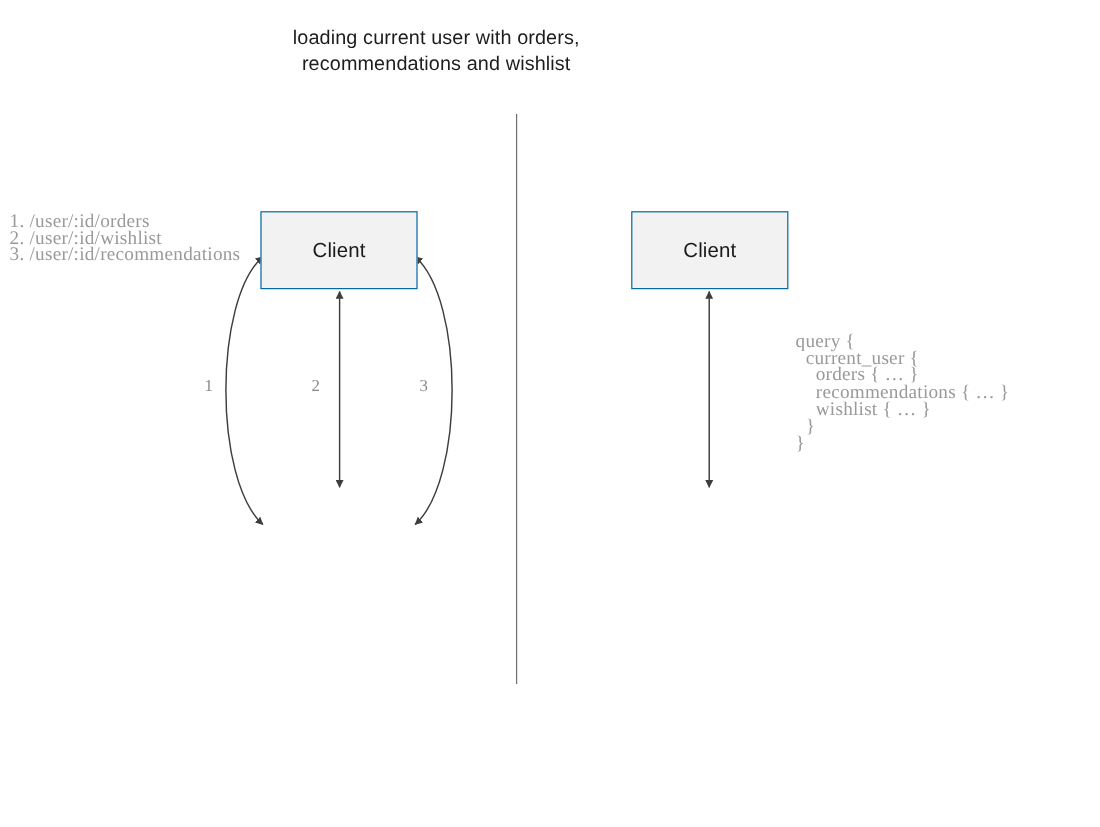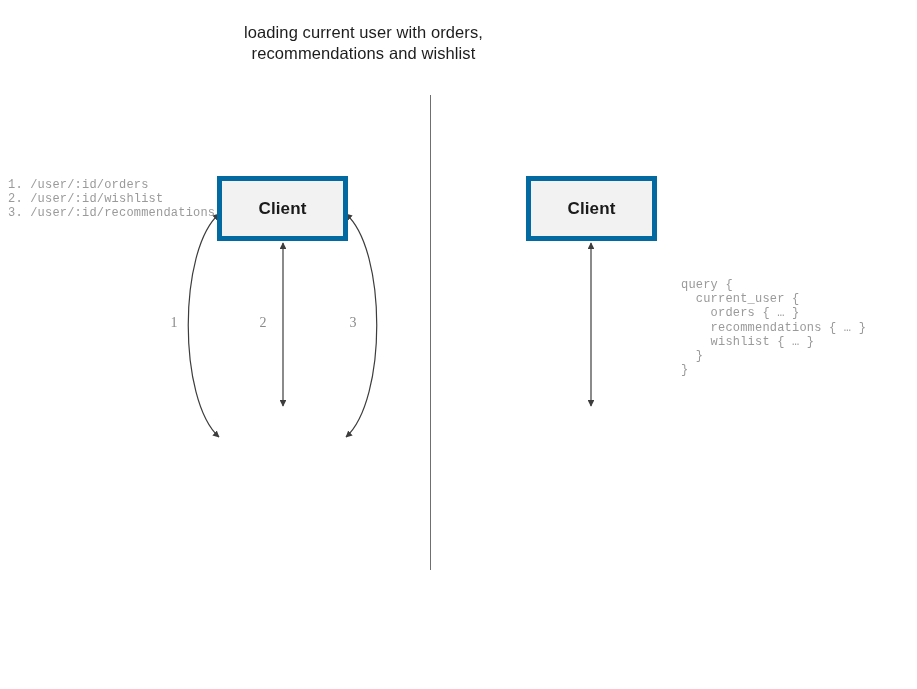--- a/index.html
+++ b/index.html
@@ -42,28 +42,27 @@
     width: 1px;
     height: 475px;
     background: #6f6f6f;
   }
 
   
   .node {
     position: absolute;
     box-sizing: border-box;
     background: #f2f2f2;
-    border: 5px solid #0369a1;
+    border: 1px solid #0369a1;
     display: flex;
     align-items: center;
     justify-content: center;
     font-size: 17px;
     color: #1a1a1a;
     letter-spacing: 0.1px;
-    font-weight: bold;
   }
   .node-client-rest   { left: 217px; top: 176px; width: 131px; height: 65px; }
   .node-rest-api      { left: 217px; top: 408px; width: 131px; height: 65px; }
   .node-client-gql    { left: 526px; top: 176px; width: 131px; height: 65px; }
   .node-graphql-api   { left: 526px; top: 408px; width: 131px; height: 65px; }
 
   
   .edges {
     position: absolute;
     left: 0;
@@ -82,29 +81,29 @@
     text-align: center;
     width: 20px;
   }
   .edge-label-1 { left: 164px; top: 315px; }
   .edge-label-2 { left: 253px; top: 315px; }
   .edge-label-3 { left: 343px; top: 315px; }
 
   
   .codeblock {
     position: absolute;
-    font-family: Liberation Mono, monospace;
-    font-size: 12px;
+    font-family: Liberation Serif, serif;
+    font-size: 16px;
     line-height: 14.2px;
     color: #9a9a9a;
     white-space: pre;
     letter-spacing: 0.2px;
   }
   .rest-endpoints { left: 8px;   top: 178px; }
-  .gql-query      { left: 681px; top: 278px; }
+  .gql-query      { left: 663px; top: 278px; }
 </style>
 </head>
 <body>
 
 <div id="canvas">
 
   <div class="title">loading current user with orders,
 recommendations and wishlist</div>
 
   <div class="divider"></div>

